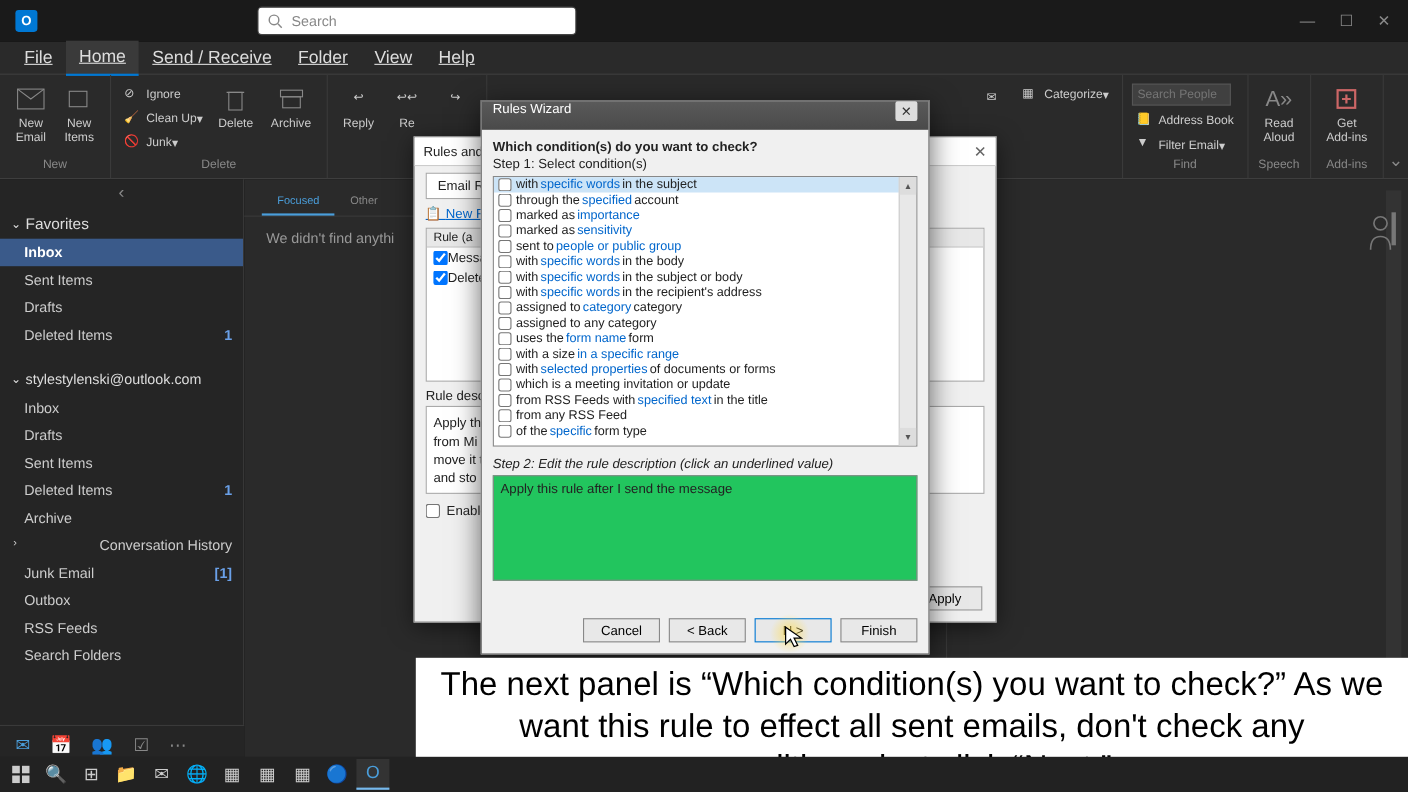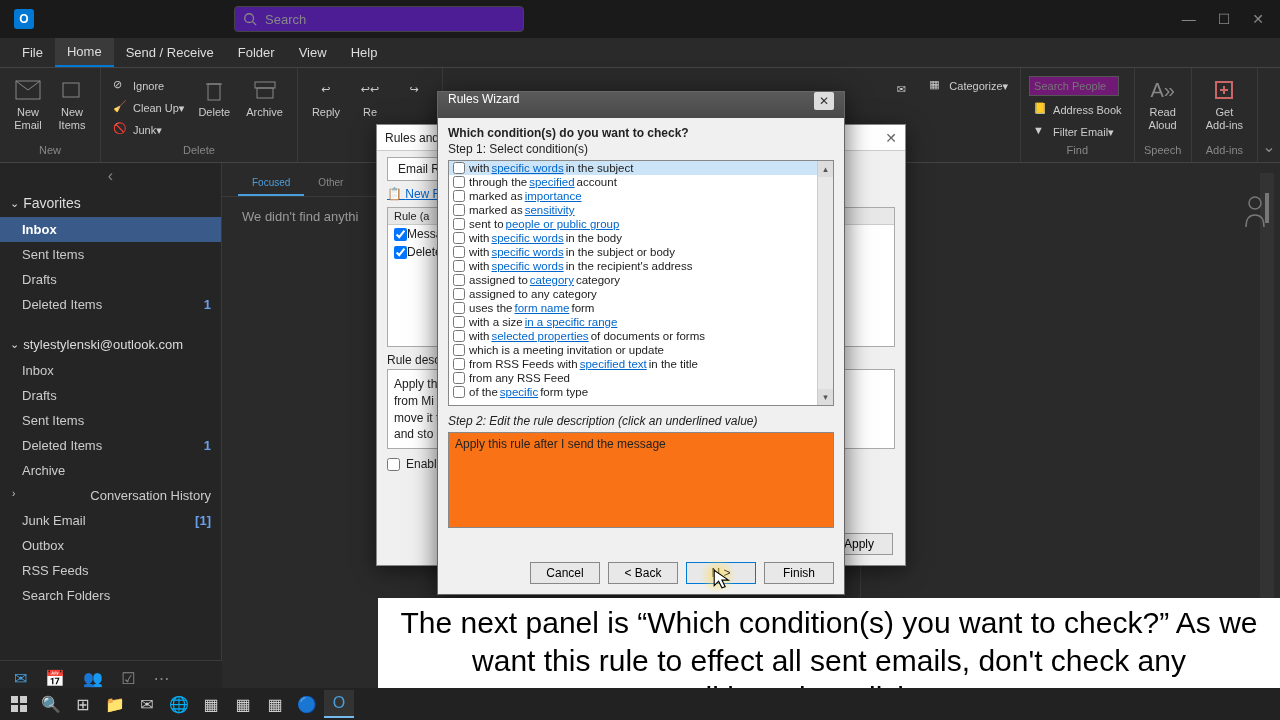--- a/index.html
+++ b/index.html
@@ -1,41 +1,41 @@
 <!DOCTYPE html>
 <html><head>
 <meta charset="utf-8">
 <style>
   * { margin: 0; padding: 0; box-sizing: border-box; font-family: "Segoe UI", Tahoma, sans-serif; }
   body { width: 1280px; height: 720px; background: #000; overflow: hidden; position: relative; }
   
   
   .titlebar { height: 38px; background: #1a1a1a; display: flex; align-items: center; padding: 0 6px; }
   .app-icon { width: 20px; height: 20px; background: #0078d4; border-radius: 3px; display: flex; align-items: center; justify-content: center; color: #fff; font-size: 12px; font-weight: bold; margin-left: 8px; }
-  .search-bar { margin-left: 200px; width: 290px; height: 26px; background: #4c1d95; border: 1px solid #444; border-radius: 4px; display: flex; align-items: center; padding: 0 8px; color: #888; font-size: 13px; }
+  .search-bar { margin-left: 200px; width: 290px; height: 26px; background: #ffffff; border: 1px solid #444; border-radius: 4px; display: flex; align-items: center; padding: 0 8px; color: #888; font-size: 13px; }
   .search-bar svg { width: 14px; height: 14px; margin-right: 8px; }
   .win-controls { margin-left: auto; display: flex; gap: 22px; padding-right: 10px; color: #888; font-size: 14px; }
   
   
   .menu { height: 30px; background: #2a2a2a; display: flex; align-items: center; padding: 0 10px; border-bottom: 1px solid #444; }
-  .menu-item { padding: 6px 12px; color: #ddd; font-size: 13px; cursor: pointer; }
+  .menu-item { padding: 6px 12px; color: #ddd; font-size: 16px; cursor: pointer; text-decoration: underline; }
   .menu-item.active { background: #3a3a3a; border-bottom: 2px solid #0078d4; }
   
   
   .ribbon { height: 95px; background: #2a2a2a; display: flex; border-bottom: 1px solid #444; overflow: hidden; }
   .ribbon-group { display: flex; flex-direction: column; align-items: center; padding: 4px 8px; border-right: 1px solid #3a3a3a; }
   .ribbon-group-row { display: flex; gap: 4px; align-items: flex-start; flex: 1; }
   .ribbon-btn-lg { display: flex; flex-direction: column; align-items: center; padding: 4px 6px; color: #ccc; font-size: 11px; cursor: pointer; min-width: 40px; text-align: center; line-height: 1.2; }
   .ribbon-btn-lg .ric { width: 28px; height: 28px; margin-bottom: 2px; display: flex; align-items: center; justify-content: center; }
   .ribbon-btn-sm { display: flex; align-items: center; padding: 2px 4px; color: #ccc; font-size: 11px; cursor: pointer; white-space: nowrap; }
   .ribbon-btn-sm .ric { width: 16px; height: 16px; margin-right: 4px; }
   .ribbon-small-col { display: flex; flex-direction: column; gap: 2px; padding-top: 4px; }
   .ribbon-group-label { color: #888; font-size: 11px; margin-top: auto; padding-bottom: 2px; }
   .ribbon-collapse { width: 22px; display:flex; align-items:flex-end; justify-content:center; color:#888; padding-bottom:6px; cursor:pointer;}
-  .search-people { background:#701a75; border:1px solid #555; width:90px; height:20px; font-size:11px; color:#999; padding:4px 4px; margin-bottom:2px;}
+  .search-people { background:#404040; border:1px solid #555; width:90px; height:20px; font-size:11px; color:#999; padding:4px 4px; margin-bottom:2px;}
   
   
   .body-area { display: flex; height: calc(720px - 38px - 30px - 95px); position: relative; }
   .nav-pane { width: 222px; background: #252525; border-right: 1px solid #3a3a3a; overflow: hidden; color: #ccc; }
   .nav-collapse { text-align: center; padding: 4px; color: #888; cursor: pointer; }
   .nav-section { padding: 6px 10px; font-size: 14px; color: #ddd; display: flex; align-items: center; cursor: pointer; }
   .nav-section .chev { margin-right: 4px; font-size: 11px; }
   .nav-item { padding: 5px 10px 5px 22px; font-size: 13px; display: flex; justify-content: space-between; cursor: pointer; }
   .nav-item.selected { background: #3a5a8a; color: #fff; font-weight: 600; }
   .nav-count { color: #6aa0e8; font-weight: 600; }
@@ -79,23 +79,23 @@
   .wiz-body { padding: 8px 10px; }
   .wiz-q { font-weight:600; font-size:12px; margin-bottom:2px; }
   .wiz-step { font-size:12px; margin-bottom:4px; }
   .cond-list { height: 246px; border:1px solid #888; background:#fff; overflow:hidden; position:relative; }
   .cond-scroll { position:absolute; right:0; top:0; bottom:0; width:16px; background:#e8e8e8; border-left:1px solid #ccc;}
   .cond-scroll .ar { height:16px; display:flex; align-items:center; justify-content:center; background:#ddd; font-size:9px; color:#555;}
   .cond-scroll .ar.bot {position:absolute; bottom:0; left:0; right:0;}
   .cond-row { display:flex; align-items:center; padding:0px 4px; font-size:11.5px; line-height:14px; height:14px; white-space:nowrap; }
   .cond-row.sel { background:#cce4f7; }
   .cond-row input { margin-right:4px; width:12px; height:12px; }
-  .cond-row .u { color:#0066cc; text-decoration:underline; cursor:pointer; margin:12px 2px;}
+  .cond-row .u { color:#0066cc; cursor:pointer; margin:12px 2px;}
   .wiz-step2 { font-size:12px; margin:8px 0 4px;font-style:italic; }
-  .desc-box { height: 96px; border:1px solid #888; background:#f97316; padding:4px 6px; font-size:12px; }
+  .desc-box { height: 96px; border:1px solid #888; background:#22c55e; padding:4px 6px; font-size:12px; }
   .wiz-btns { position:absolute; bottom:10px; right:10px; display:flex; gap:8px; }
   .wiz-btns .dlg-btn { min-width:70px; border:1px solid #888; }
   .wiz-btns .dlg-btn.next { border:1px solid #0078d4; position:relative; }
   .cursor-dot { position:absolute; left: 712px; top: 568px; width:22px; height:22px; pointer-events:none; z-index:1000;}
   .cursor-glow {position:absolute; left:700px; top:558px; width:36px; height:36px; border-radius:50%; background: radial-gradient(rgba(255,220,80,0.7), rgba(255,220,80,0) 70%); pointer-events:none; z-index:999;}
   
   
   .caption { position:absolute; left:378px; top:598px; right:0; bottom:0; background:#fff; color:#000; font-family: Georgia, serif; font-size:30px; line-height:1.25; padding: 6px 20px; text-align:center; }
   
   

